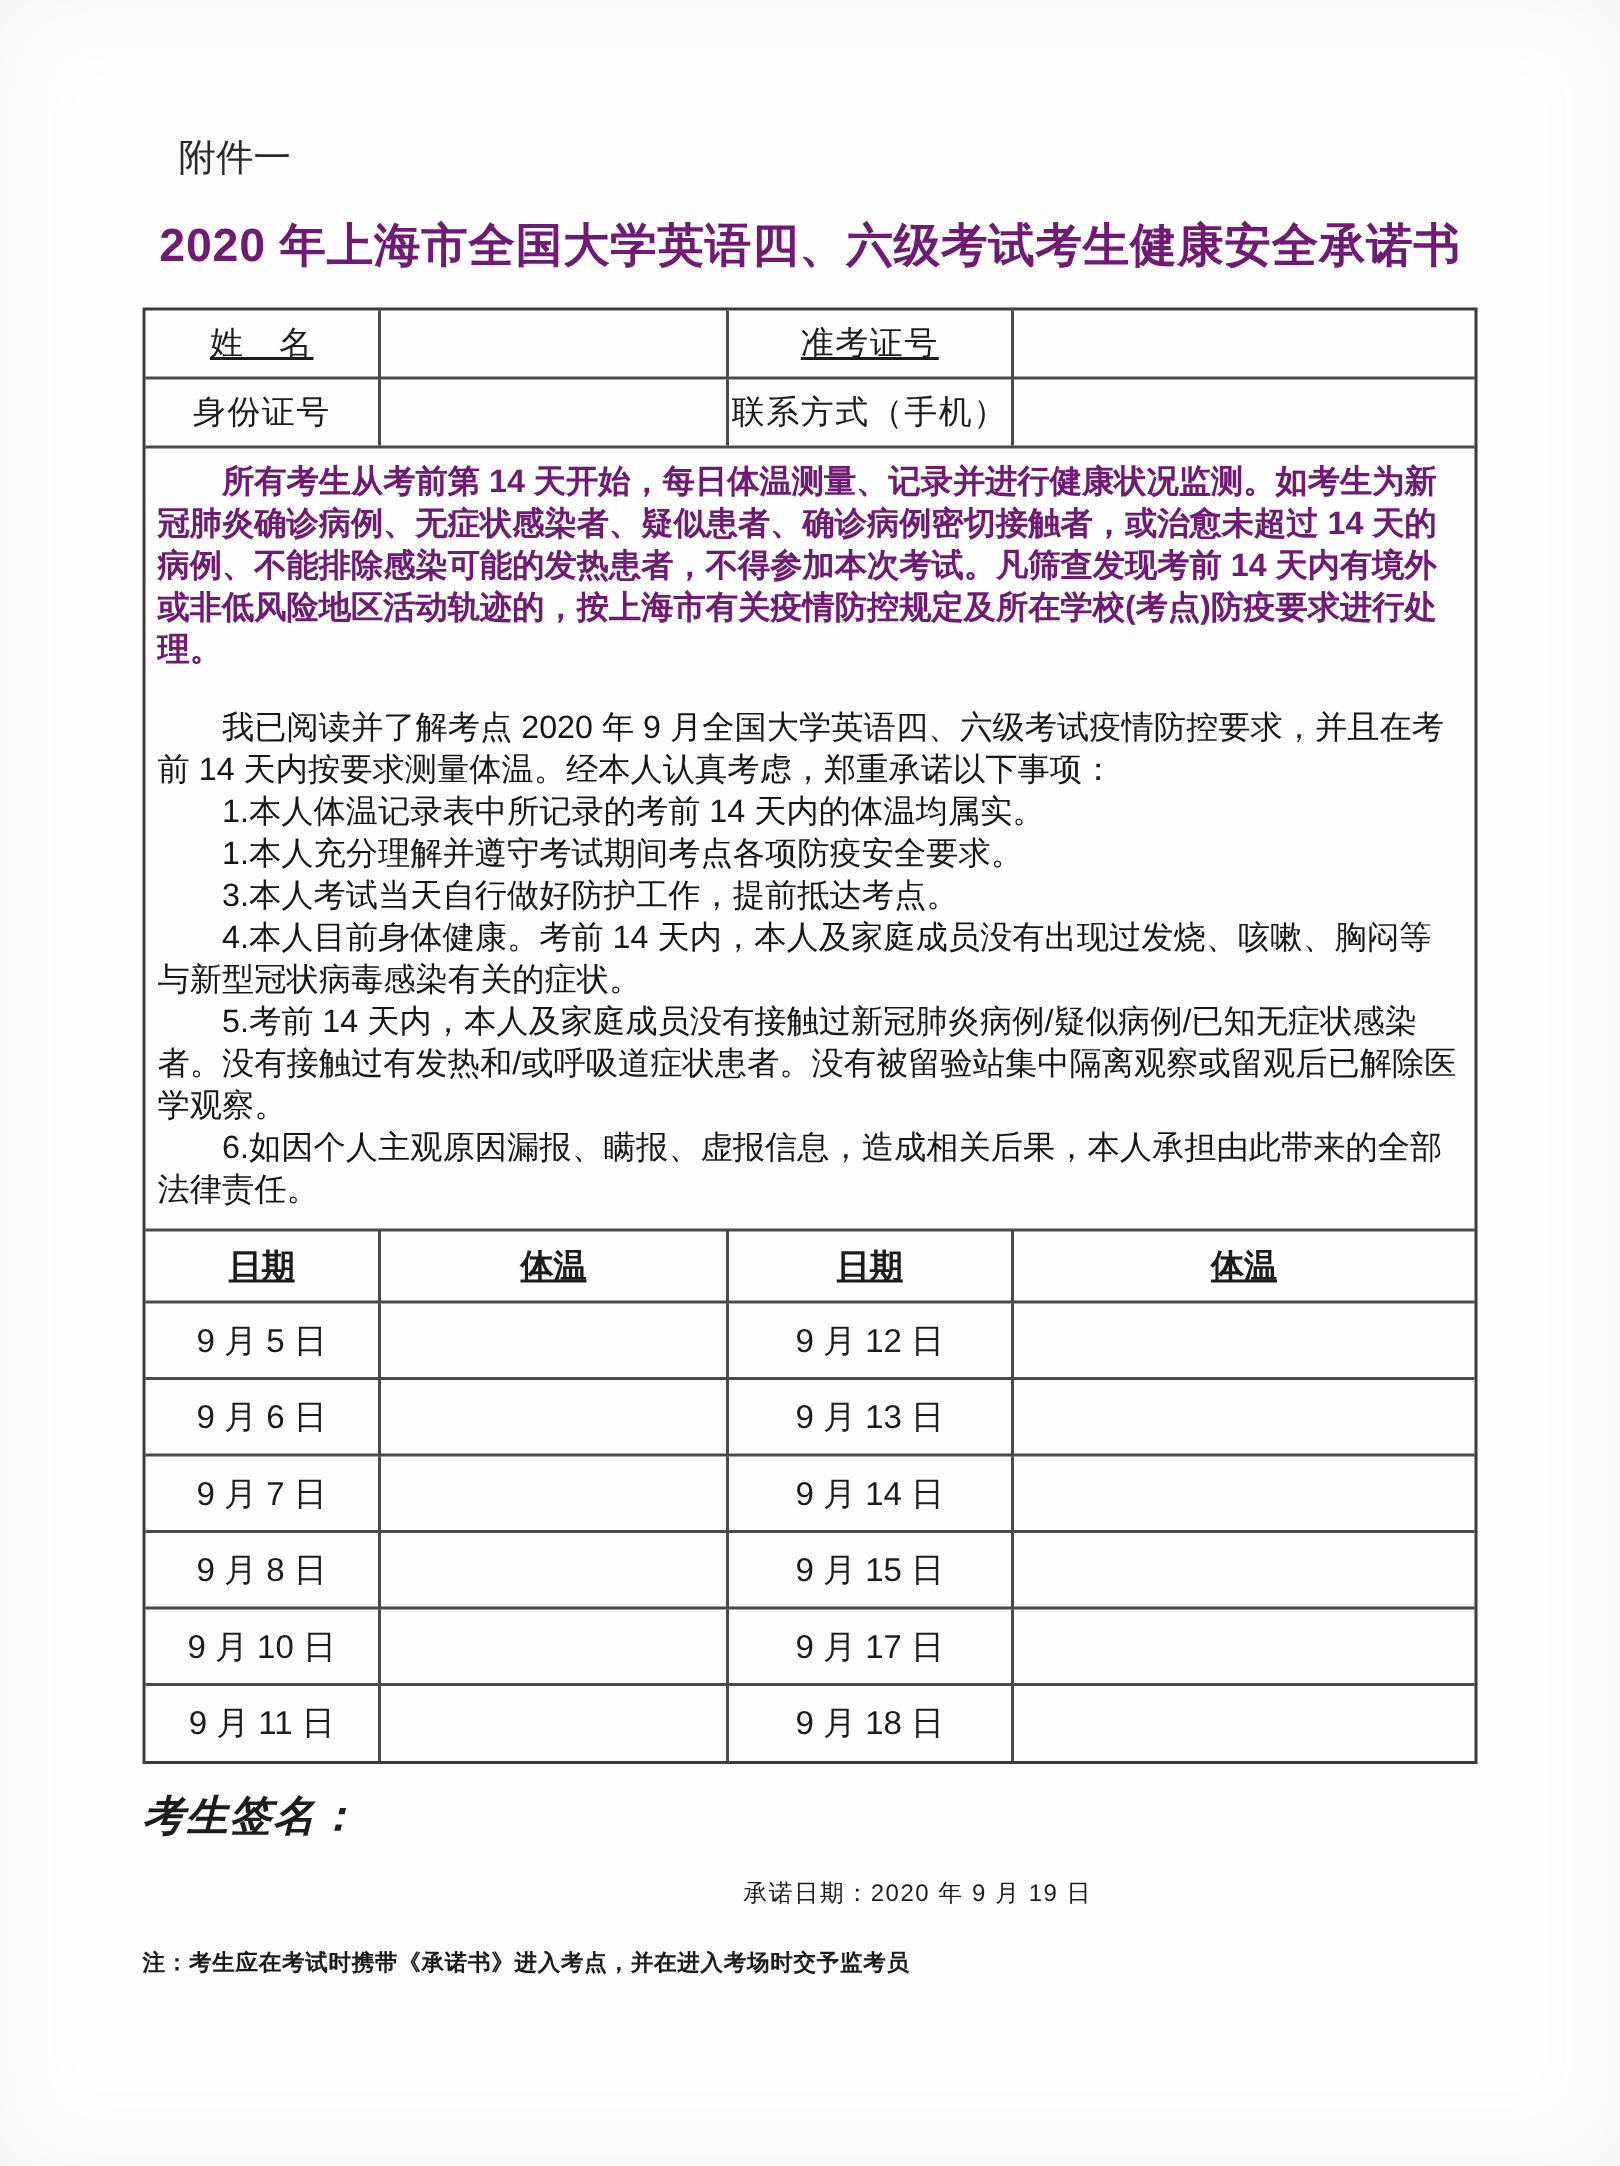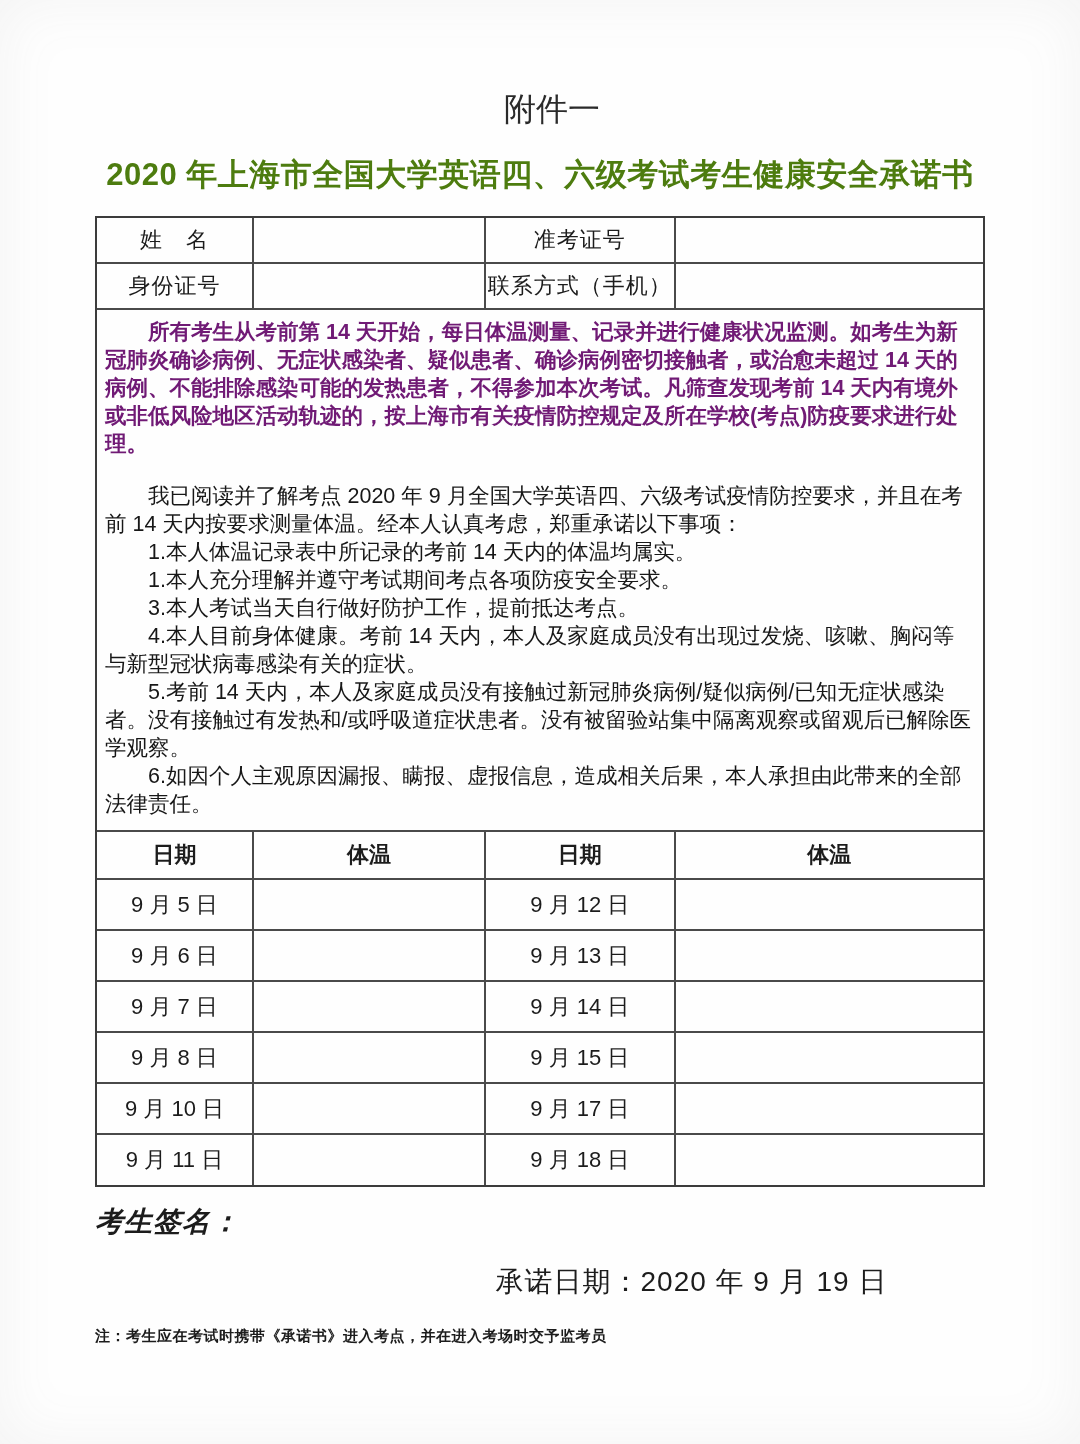--- a/index.html
+++ b/index.html
@@ -12,52 +12,51 @@
     position: relative;
     width: 1080px;
     height: 1444px;
     margin: 0 auto;
     background: #fefefe;
     box-shadow: inset 0 0 60px rgba(120,120,120,0.08);
     padding: 88px 95px 0 95px;
     overflow: hidden;
   }
   .attachment {
-    font-size: 32px;
+    font-size: 25px;
     margin-left: 24px;
     margin-bottom: 22px;
     color: #2a2a2a;
-    text-align: center;
   }
   .doc-title {
     text-align: center;
     font-size: 31px;
     font-weight: bold;
     letter-spacing: 0.5px;
     margin-bottom: 20px;
-    color: #4d7c0f;
+    color: #701a75;
   }
   .doc-box {
     border: 2px solid #3c3c3c;
     width: 100%;
   }
   table.grid {
     width: 100%;
     border-collapse: collapse;
     table-layout: fixed;
   }
   table.grid td {
     border: 2px solid #4a4a4a;
     font-size: 22px;
     vertical-align: middle;
   }
   
   table.grid tr td:first-child { border-left: none; }
   table.grid tr td:last-child { border-right: none; }
-  table.grid tr:first-child td { border-top: none; }
+  table.grid tr:first-child td { border-top: none; text-decoration: underline; }
   table.grid tr:last-child td { border-bottom: none; }
   .col-a { width: 17.6%; }
   .col-b { width: 26.2%; }
   .col-c { width: 21.4%; }
   .col-d { width: 34.8%; }
   .info-table td { height: 45px; text-align: center; }
   .info-table td.label { letter-spacing: 1px; }
   .text-block {
     border-top: 2px solid #4a4a4a;
     padding: 8px 10px 12px 8px;
@@ -82,21 +81,21 @@
   .temp-table td.day { height: 51px; }
   .footer-sign {
     margin-top: 16px;
     font-size: 28px;
     font-weight: bold;
     letter-spacing: 1px;
     font-style: italic;
   }
   .footer-date {
     margin-top: 22px;
-    font-size: 28px;
+    font-size: 16px;
     padding-left: 45%;
     letter-spacing: 1px;
   }
   .footer-note {
     margin-top: 26px;
     font-size: 15px;
     font-weight: bold;
     letter-spacing: 0.5px;
   }
 </style>

